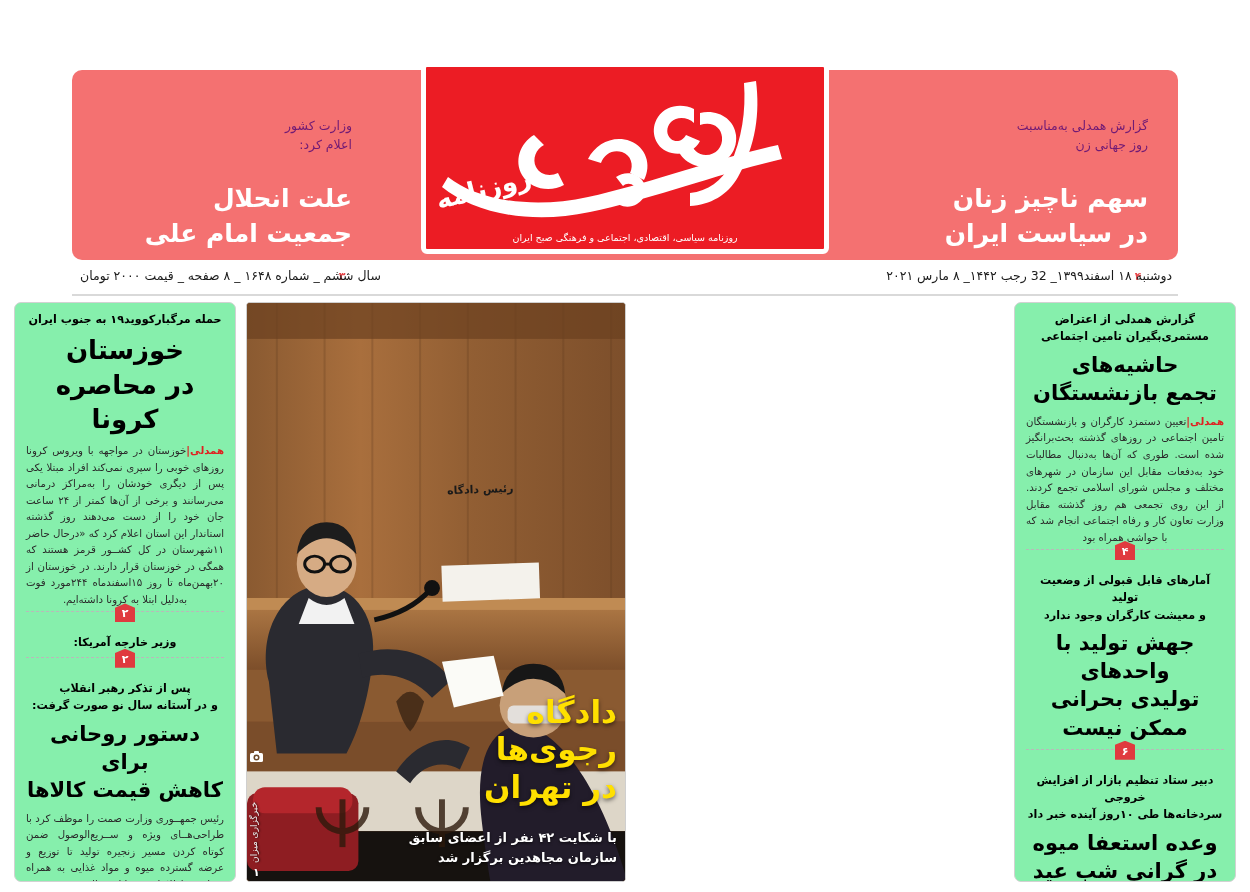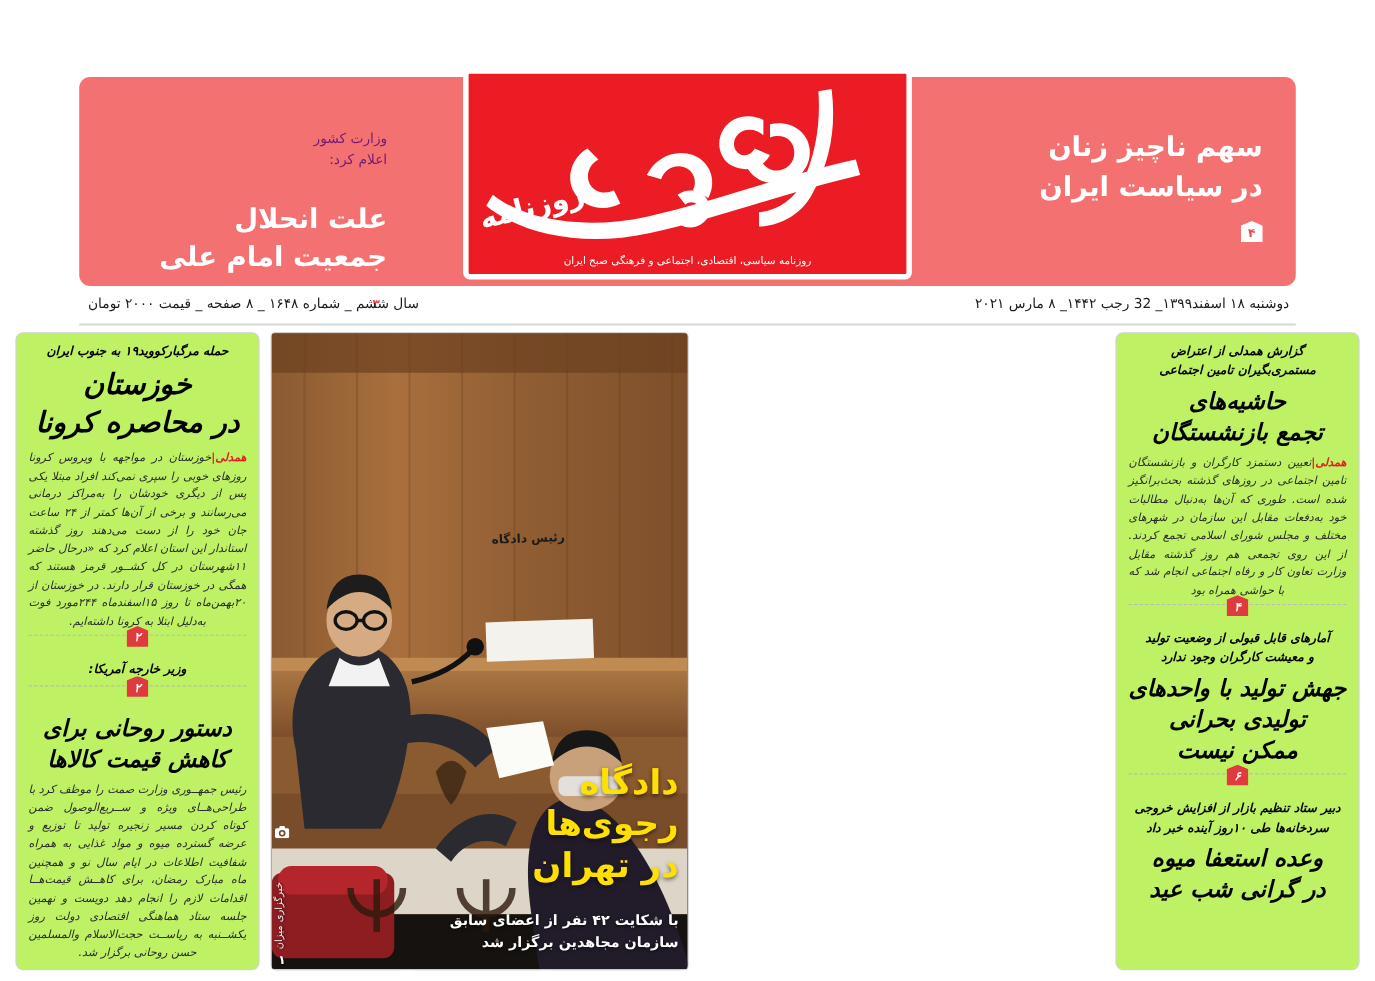--- a/index.html
+++ b/index.html
@@ -69,22 +69,22 @@
   .datebar .dl,.datebar .dr{
     position:absolute;top:6px;font-size:12.5px;color:#1a1a1a;
     font-family:"DejaVu Sans",sans-serif;
   }
   .datebar .dr{right:6px;}
   .datebar .dl{left:8px;}
 
   
   .col{
     position:absolute;top:302px;
-    border:1px solid #d2d2d2;border-radius:7px;background:#bef264;
-    box-sizing:border-box;overflow:hidden;font-style:italic;
+    border:1px solid #d2d2d2;border-radius:7px;background:#86efac;
+    box-sizing:border-box;overflow:hidden;
   }
   .col.left{left:14px;width:222px;height:580px;}
   .col.right{right:14px;width:222px;height:580px;}
 
   .artblock{padding:8px 11px 6px 11px;position:relative;}
   .kicker-sm{
     font-size:11.2px;line-height:1.55;color:#000;text-align:center;
     font-weight:bold;margin-bottom:5px;
   }
   .head-lg{
@@ -210,20 +210,22 @@
   .ph{width:100%;height:100%;display:block;}
 </style>
 </head>
 <body>
 
 <div class="page">
 
   <div class="masthead">
 
     <div class="teaser right">
+      <div class="kicker" style="white-space:pre-line;">گزارش همدلی به‌مناسبت
+روز جهانی زن</div>
       <div class="head" style="white-space:pre-line;">سهم ناچیز زنان
 در سیاست ایران</div>
       <div style="position:relative;height:34px;">
         <span class="pagebadge" style="position:absolute;right:0;top:14px;">۴</span>
       </div>
     </div>
 
     <div class="teaser left">
       <div class="kicker" style="white-space:pre-line;">وزارت کشور
 اعلام کرد:</div>
@@ -303,20 +305,22 @@
     </div>
 
     <div class="artblock" style="padding-top:2px;">
       <div class="kicker-sm" style="white-space:pre-line;">وزیر خارجه آمریکا:</div>
       <div class="sep">
         <span class="pagebadge dark pg">۲</span>
       </div>
     </div>
 
     <div class="artblock" style="padding-top:2px;">
+      <div class="kicker-sm" style="white-space:pre-line;">پس از تذکر رهبر انقلاب
+و در آستانه سال نو صورت گرفت:</div>
       <div class="head-md" style="white-space:pre-line;">دستور روحانی برای
 کاهش قیمت کالاها</div>
       <div class="body-txt"><span>رئیس جمهــوری وزارت صمت را موظف کرد با طراحی‌هــای ویژه و ســریع‌الوصول ضمن کوتاه کردن مسیر زنجیره تولید تا توزیع و عرضه گسترده میوه و مواد غذایی به همراه شفافیت اطلاعات در ایام سال نو و همچنین ماه مبارک رمضان، برای کاهــش قیمت‌هــا اقدامات لازم را انجام دهد دویست و نهمین جلسه ستاد هماهنگی اقتصادی دولت روز یکشــنبه به ریاســت حجت‌الاسلام والمسلمین حسن روحانی برگزار شد.</span></div>
 
     </div>
   </div>
 
   <div class="center">
 
     <div class="center-head">

